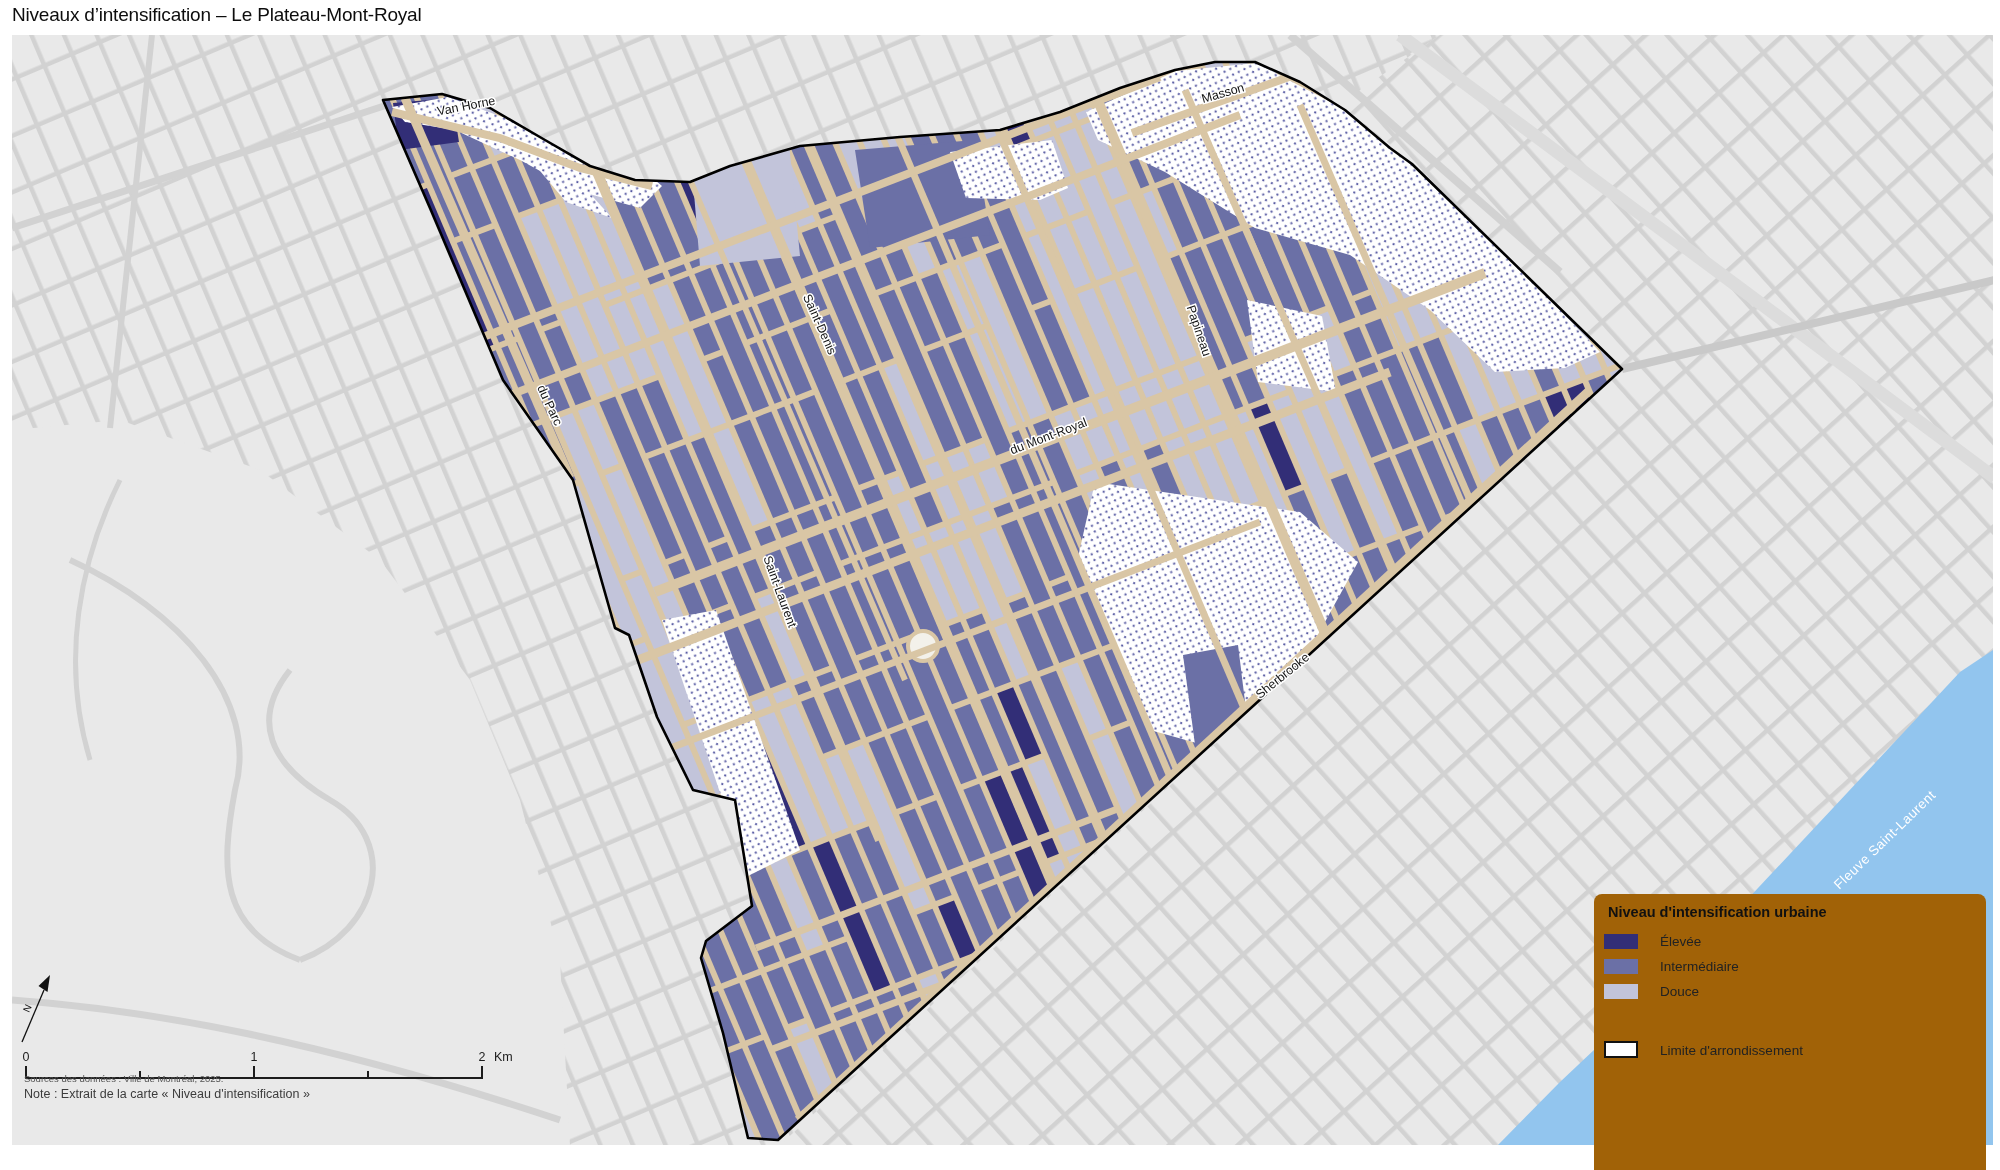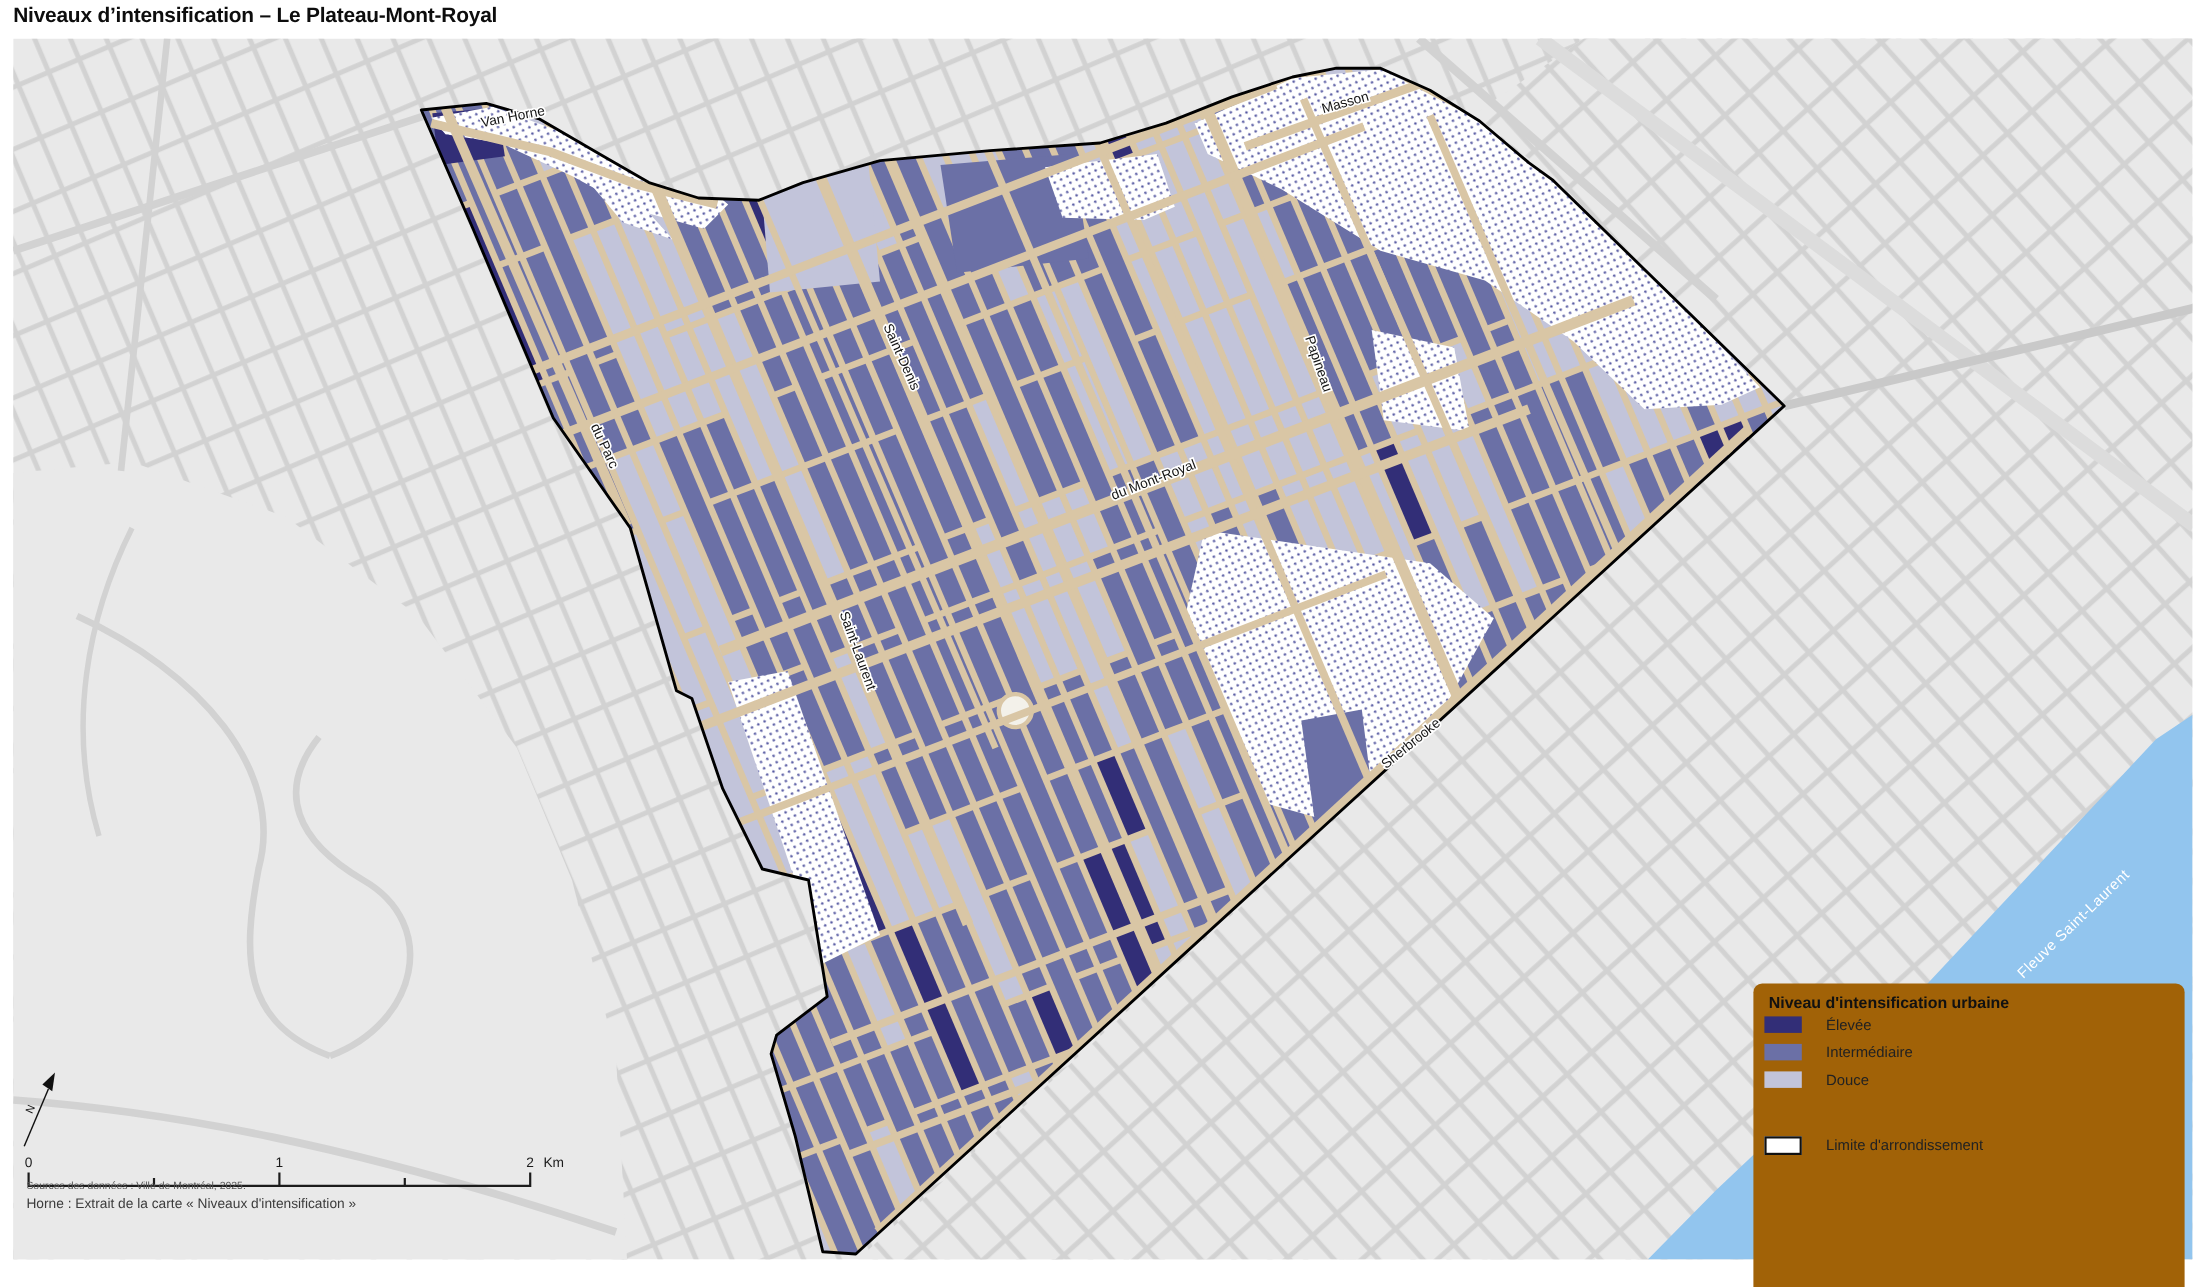--- a/index.html
+++ b/index.html
@@ -1,32 +1,32 @@
 <!DOCTYPE html>
 <html style="--bg: #e9e9e9; --gray-street: #d2d2d2; --beige: #d9c6a5; --eleve: #322e77; --inter: #6b70a6; --douce: #c2c4da; --dot: #5356a0; --water: #92c5ee; --boundary: #000000;"><head>
 <meta charset="utf-8">
 <style>
   html,body{margin:0;padding:0}
   body{width:2000px;height:1170px;position:relative;background:#ffffff;
        font-family:"Liberation Sans",sans-serif;overflow:hidden}
-  .page-title{position:absolute;left:12px;top:4px;font-size:19px;font-weight:bold;
+  .page-title{position:absolute;left:12px;top:4px;font-size:19px;font-weight:normal;
        color:#0d0d0d;letter-spacing:-0.2px}
   .map-wrap{position:absolute;left:12px;top:35px;width:1981px;height:1110px}
   svg{display:block}
   .street-label{font-size:12.5px;fill:#141414;stroke:#ffffff;stroke-width:3px;
        paint-order:stroke;text-anchor:middle;font-family:"Liberation Sans",sans-serif}
   .water-label{font-size:13.5px;fill:#ffffff;text-anchor:middle;letter-spacing:.5px;
        font-family:"Liberation Sans",sans-serif}
   .scale-text{font-size:12.5px;fill:#1c1c1c;text-anchor:middle;font-family:"Liberation Sans",sans-serif}
   .scale-unit{text-anchor:start}
   .north-n{font-size:10px;fill:#111;font-family:"Liberation Sans",sans-serif}
   .legend{position:absolute;left:1594px;top:894px;width:392px;height:291px;
        background:#a16207;border-radius:8px;box-sizing:border-box;padding:10px 0 0 10px}
   .legend-title{font-size:14.5px;font-weight:bold;color:#111;margin:0 0 4px 4px}
-  .legend-row{display:flex;align-items:flex-start;height:25px}
+  .legend-row{display:flex;align-items:flex-end;height:25px}
   .swatch{width:34px;height:15px;flex:0 0 34px}
   .legend-label{margin-left:22px;font-size:13.5px;color:#222;white-space:nowrap}
   .swatch-dots{background-color:#fff;
        background-image:radial-gradient(circle,#989cc6 1.2px,rgba(0,0,0,0) 1.4px);
        background-size:8px 8px}
   .swatch-boundary{background:#fff;border:2px solid #111;box-sizing:border-box;height:17px}
   .gap-a{height:12px}
   .gap-b{height:22px}
   .note{position:absolute;left:24px;top:1087px;font-size:12.5px;color:#3c3c3c}
   .sources{position:absolute;left:24px;top:1073px;font-size:9.5px;color:#555}
@@ -662,14 +662,14 @@
     <span class="legend-label">Douce</span>
   </div>
   <div class="gap-a"></div>
   <div class="gap-b"></div>
   <div class="legend-row">
     <span class="swatch swatch-boundary"></span>
     <span class="legend-label">Limite d'arrondissement</span>
   </div>
 </div>
 
-<div class="note">Horne : Extrait de la carte « Niveaux d'intensification »</div>
+<div class="note">Note : Extrait de la carte « Niveau d'intensification »</div>
 <div class="sources">Sources des données : Ville de Montréal, 2025.</div>
 
 </body></html>

